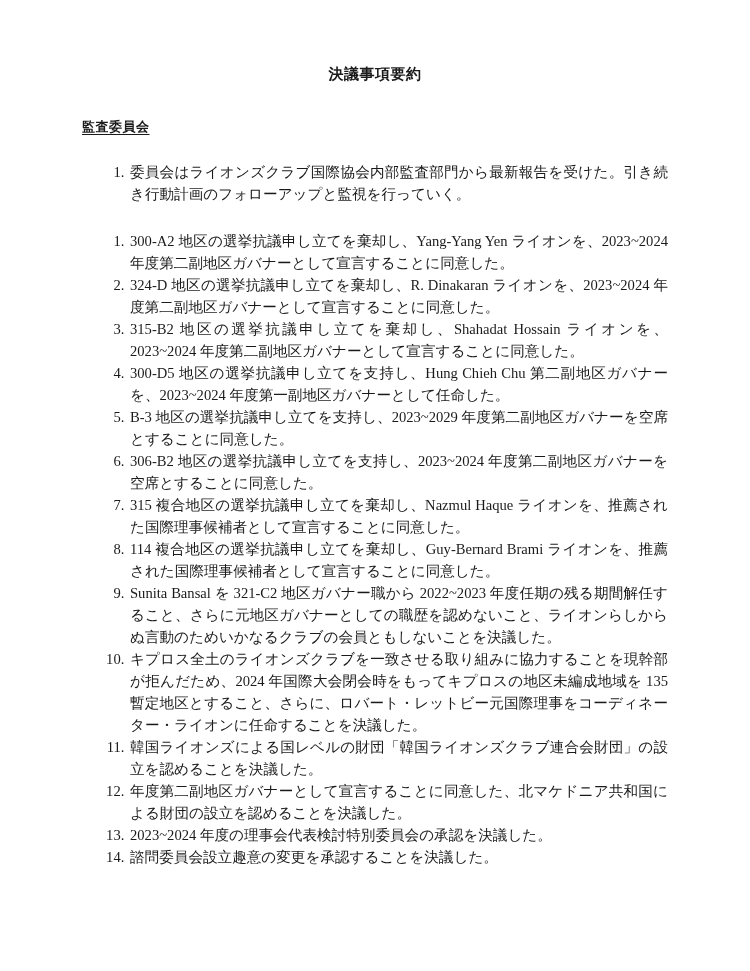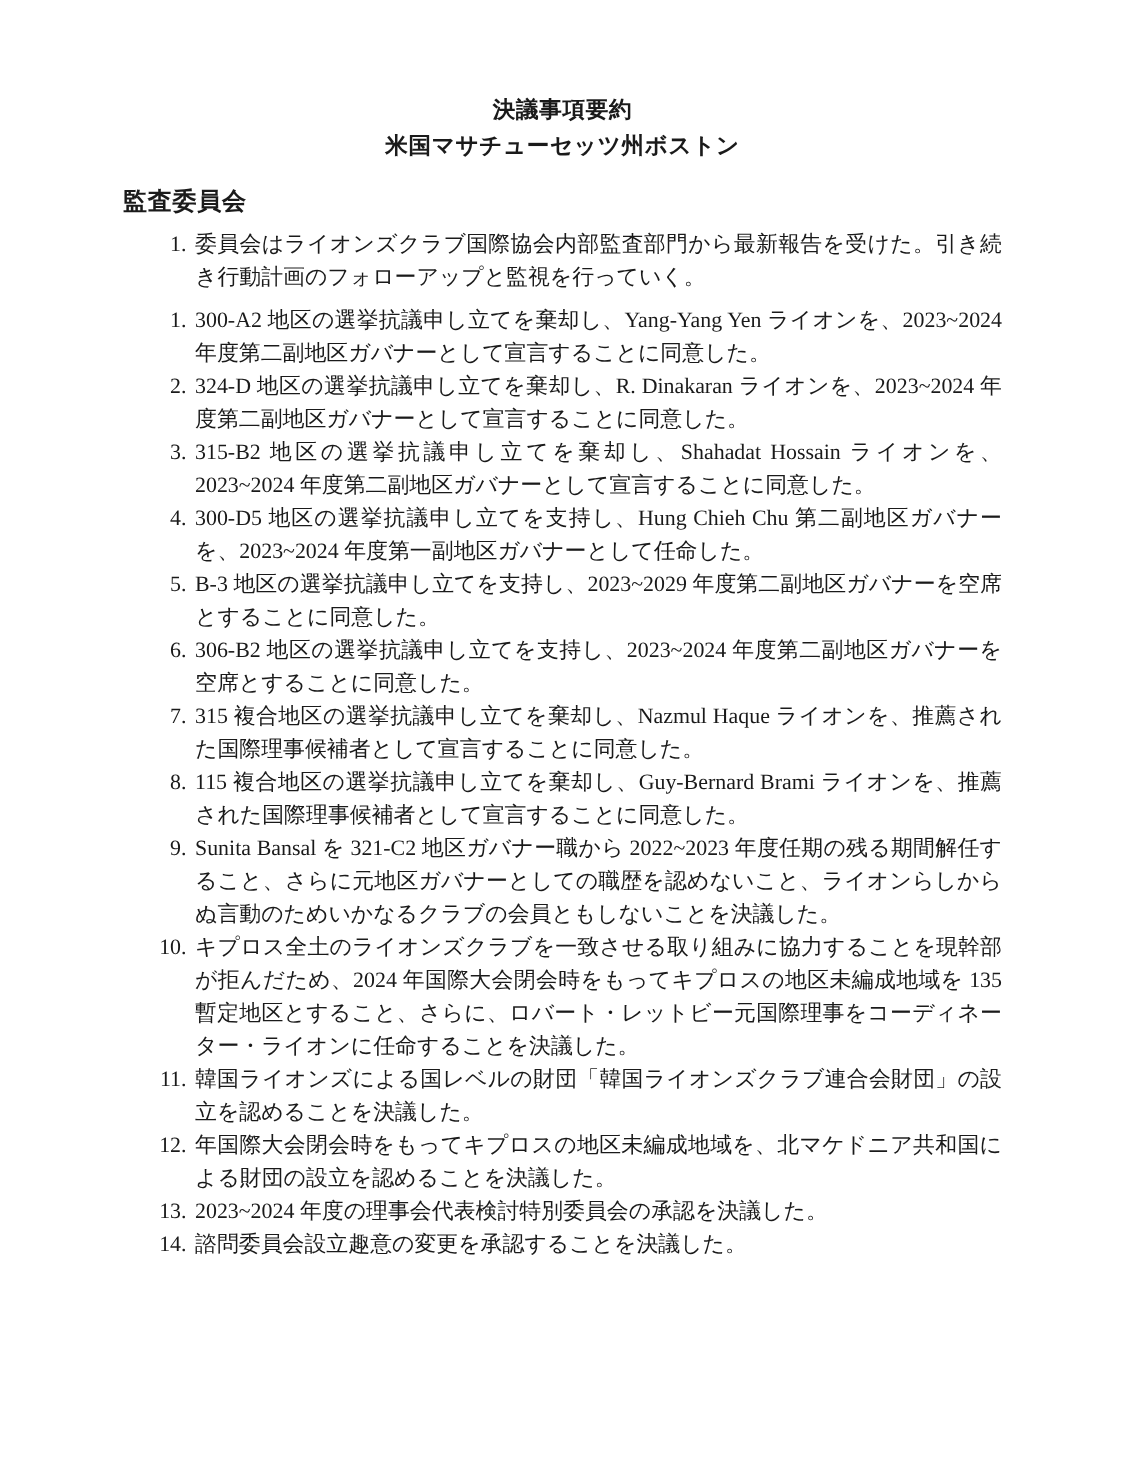--- a/index.html
+++ b/index.html
@@ -19,28 +19,29 @@
   }
   .doc-header {
     text-align: center;
     font-weight: bold;
     font-size: 15px;
     line-height: 24px;
     letter-spacing: 0.5px;
   }
   .doc-header .hline { display: block; }
   .section-heading {
-    font-size: 16px;
+    font-size: 13px;
     font-weight: bold;
+    text-decoration: underline;
     text-underline-offset: 3px;
-    margin: 14px 0 0 0;
+    margin: 32px 0 0 0;
     letter-spacing: 0.5px;
   }
   ol.resolution-list {
-    margin: 7px 0 0 0;
+    margin: 25px 0 0 0;
     padding-left: 46px;
   }
   ol.resolution-list li {
     font-size: 14.6px;
     line-height: 22px;
     text-align: justify;
     padding-left: 2px;
     margin: 0;
   }
   ol.resolution-list li::marker {
@@ -48,42 +49,41 @@
   }
   .section { margin: 0; }
 </style>
 </head>
 <body>
 
 <div class="page">
 
   <div class="doc-header">
     <span class="hline">決議事項要約</span>
-    <span class="hline">米国マサチューセッツ州ボストン</span>
   </div>
 
   <div class="section">
     <div class="section-heading">監査委員会</div>
     <ol class="resolution-list">
       <li>委員会はライオンズクラブ国際協会内部監査部門から最新報告を受けた。引き続き行動計画のフォローアップと監視を行っていく。</li>
     </ol>
   </div>
 
   <div class="section">
     <ol class="resolution-list">
       <li>300-A2 地区の選挙抗議申し立てを棄却し、Yang-Yang Yen ライオンを、2023~2024 年度第二副地区ガバナーとして宣言することに同意した。</li>
       <li>324-D 地区の選挙抗議申し立てを棄却し、R. Dinakaran ライオンを、2023~2024 年度第二副地区ガバナーとして宣言することに同意した。</li>
       <li>315-B2 地区の選挙抗議申し立てを棄却し、Shahadat Hossain ライオンを、2023~2024 年度第二副地区ガバナーとして宣言することに同意した。</li>
       <li>300-D5 地区の選挙抗議申し立てを支持し、Hung Chieh Chu 第二副地区ガバナーを、2023~2024 年度第一副地区ガバナーとして任命した。</li>
       <li>B-3 地区の選挙抗議申し立てを支持し、2023~2029 年度第二副地区ガバナーを空席とすることに同意した。</li>
       <li>306-B2 地区の選挙抗議申し立てを支持し、2023~2024 年度第二副地区ガバナーを空席とすることに同意した。</li>
       <li>315 複合地区の選挙抗議申し立てを棄却し、Nazmul Haque ライオンを、推薦された国際理事候補者として宣言することに同意した。</li>
-      <li>115 複合地区の選挙抗議申し立てを棄却し、Guy-Bernard Brami ライオンを、推薦された国際理事候補者として宣言することに同意した。</li>
+      <li>114 複合地区の選挙抗議申し立てを棄却し、Guy-Bernard Brami ライオンを、推薦された国際理事候補者として宣言することに同意した。</li>
       <li>Sunita Bansal を 321-C2 地区ガバナー職から 2022~2023 年度任期の残る期間解任すること、さらに元地区ガバナーとしての職歴を認めないこと、ライオンらしからぬ言動のためいかなるクラブの会員ともしないことを決議した。</li>
       <li>キプロス全土のライオンズクラブを一致させる取り組みに協力することを現幹部が拒んだため、2024 年国際大会閉会時をもってキプロスの地区未編成地域を 135 暫定地区とすること、さらに、ロバート・レットビー元国際理事をコーディネーター・ライオンに任命することを決議した。</li>
       <li>韓国ライオンズによる国レベルの財団「韓国ライオンズクラブ連合会財団」の設立を認めることを決議した。</li>
-      <li>年国際大会閉会時をもってキプロスの地区未編成地域を、北マケドニア共和国による財団の設立を認めることを決議した。</li>
+      <li>年度第二副地区ガバナーとして宣言することに同意した、北マケドニア共和国による財団の設立を認めることを決議した。</li>
       <li>2023~2024 年度の理事会代表検討特別委員会の承認を決議した。</li>
       <li>諮問委員会設立趣意の変更を承認することを決議した。</li>
     </ol>
   </div>
 
 </div>
 
 </body></html>

